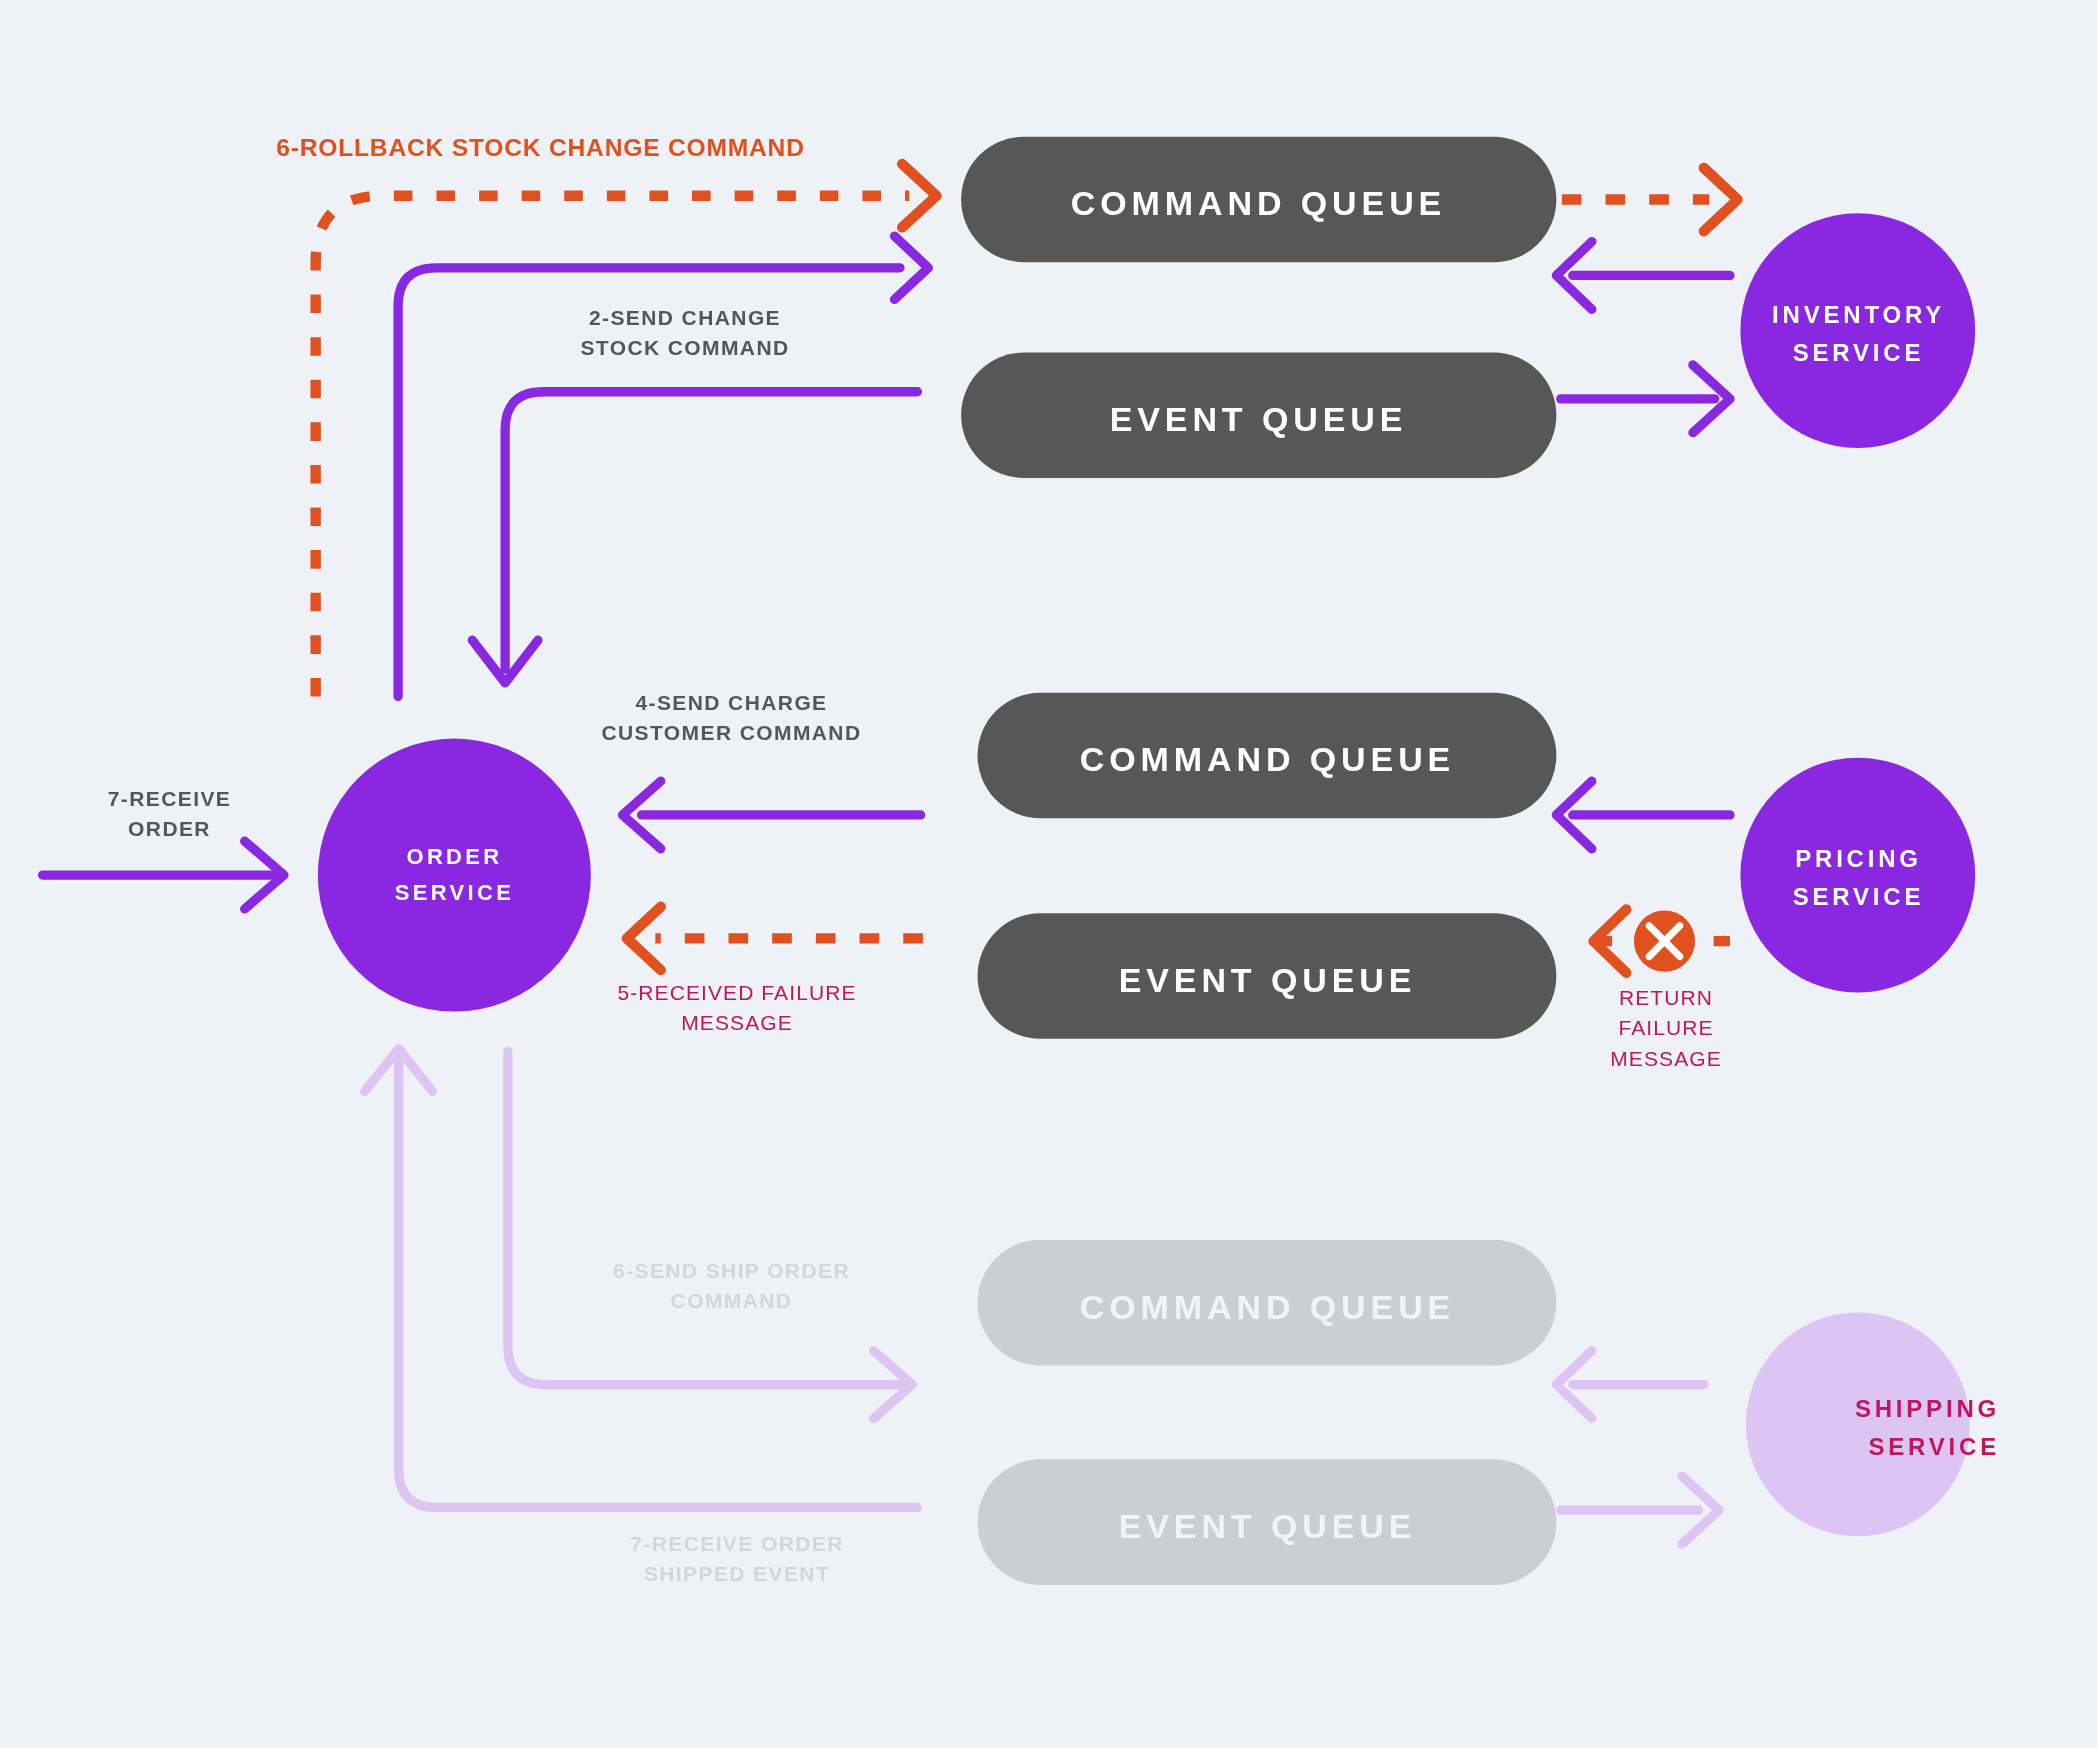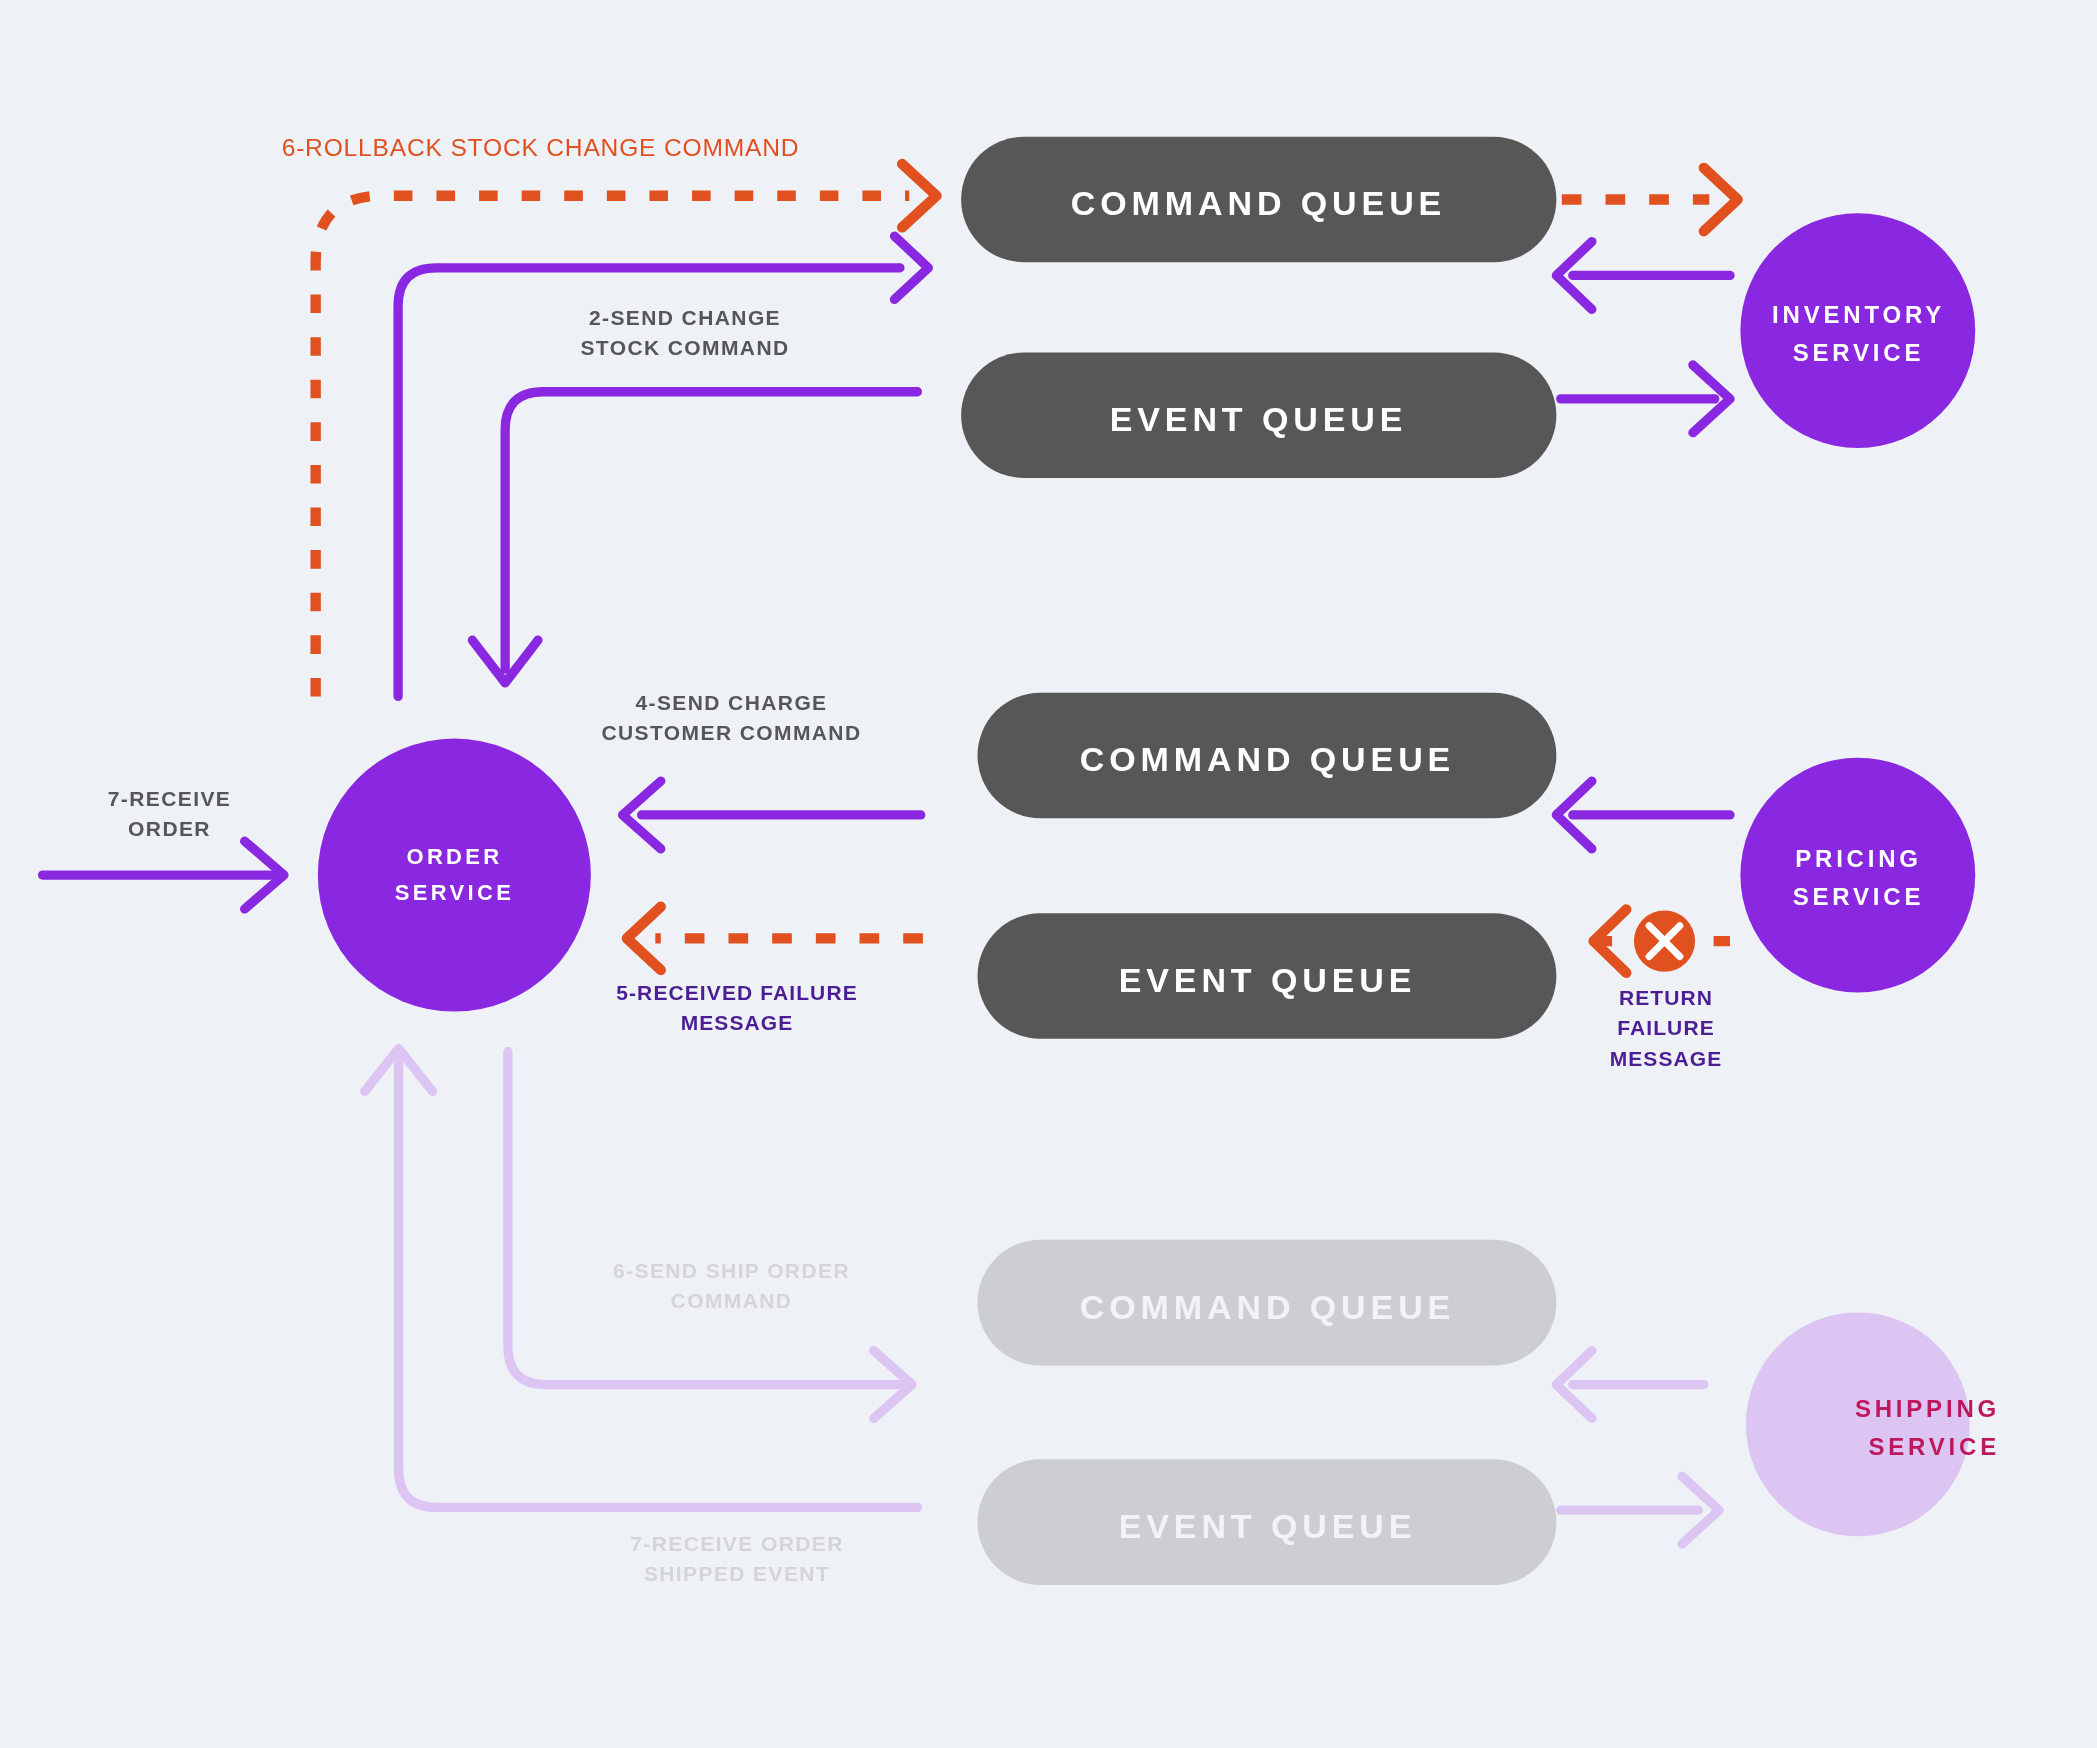--- a/index.html
+++ b/index.html
@@ -45,27 +45,27 @@
     font-size:21px;
     font-weight:600;
     letter-spacing:1.4px;
     text-align:center;
     line-height:1.42;
     white-space:pre-line;
     pointer-events:none;
   }
   .flow-label.faded{color:#d3d5da;}
   .flow-label.alert{
-    color:#4c1d95;
-    font-weight:700;
+    color:#be185d;
+    font-weight:400;
     letter-spacing:1.1px;
   }
   .flow-label.alert-title{
     color:#e1501f;
-    font-weight:400;
+    font-weight:700;
     font-size:24.6px;
     letter-spacing:0.8px;
   }
 </style>
 </head>
 <body>
 
 <div id="stage">
 
   <svg class="layer" viewBox="0 0 3840 3202" xmlns="http://www.w3.org/2000/svg">

